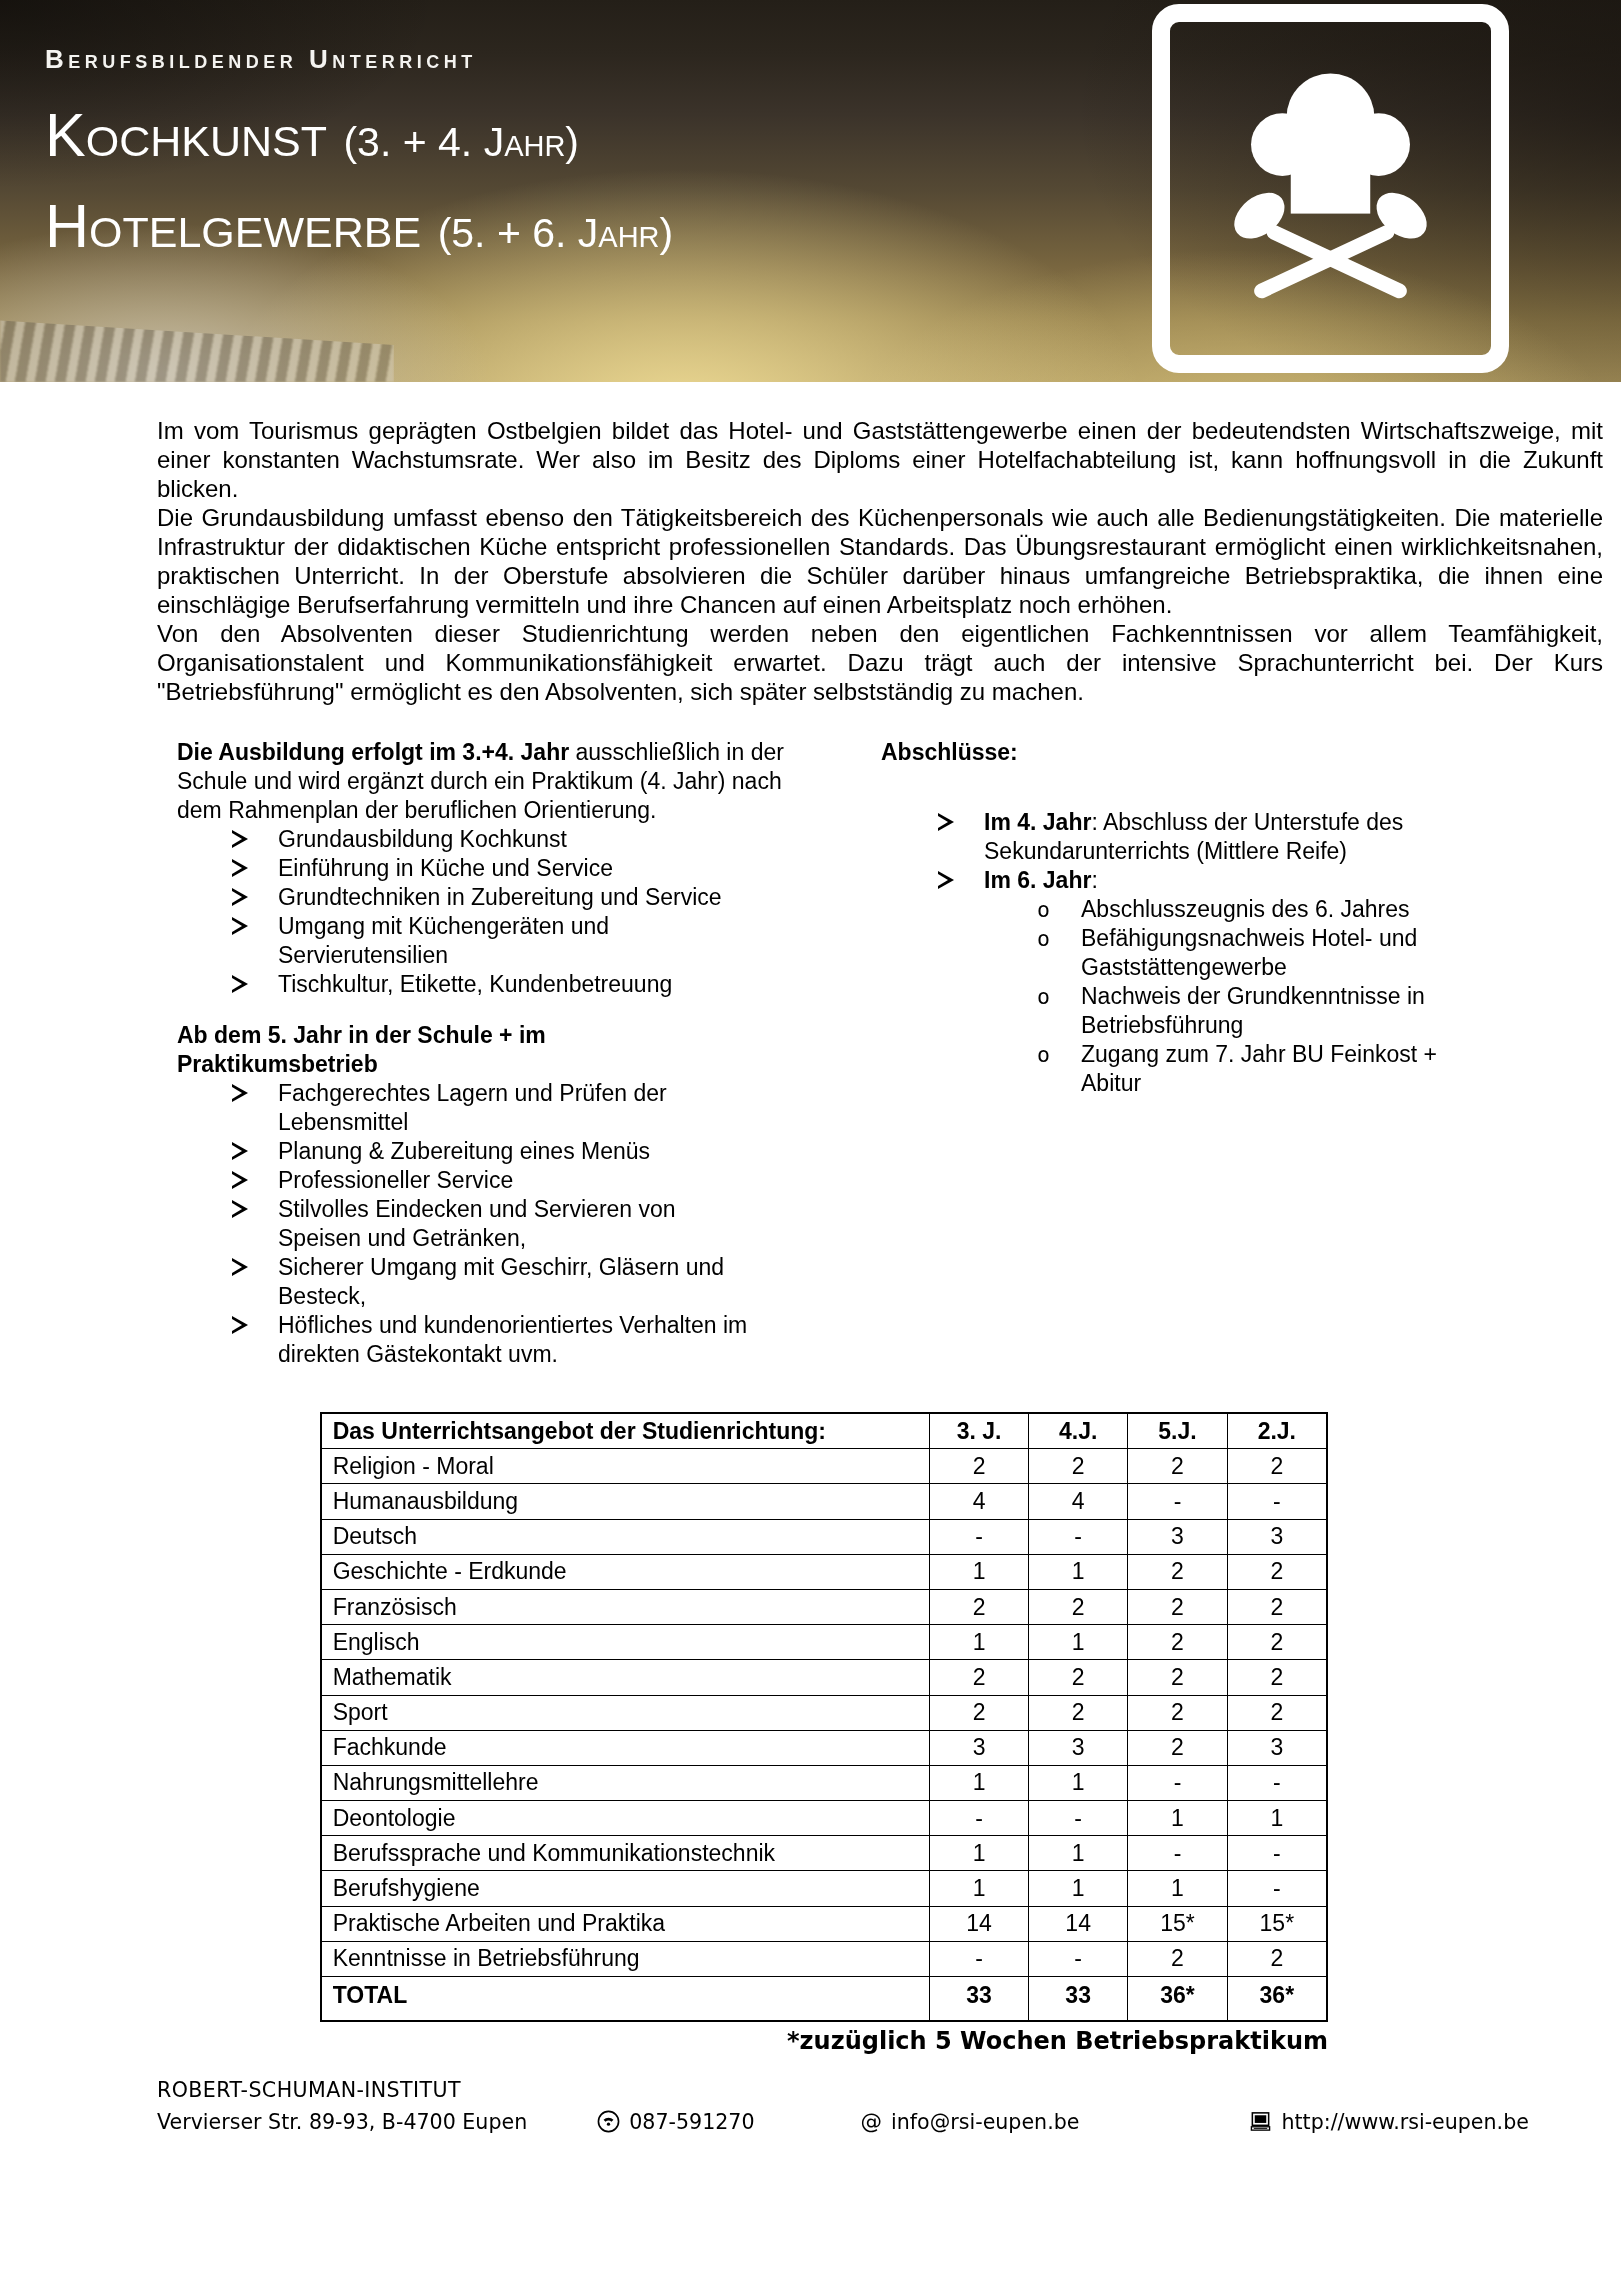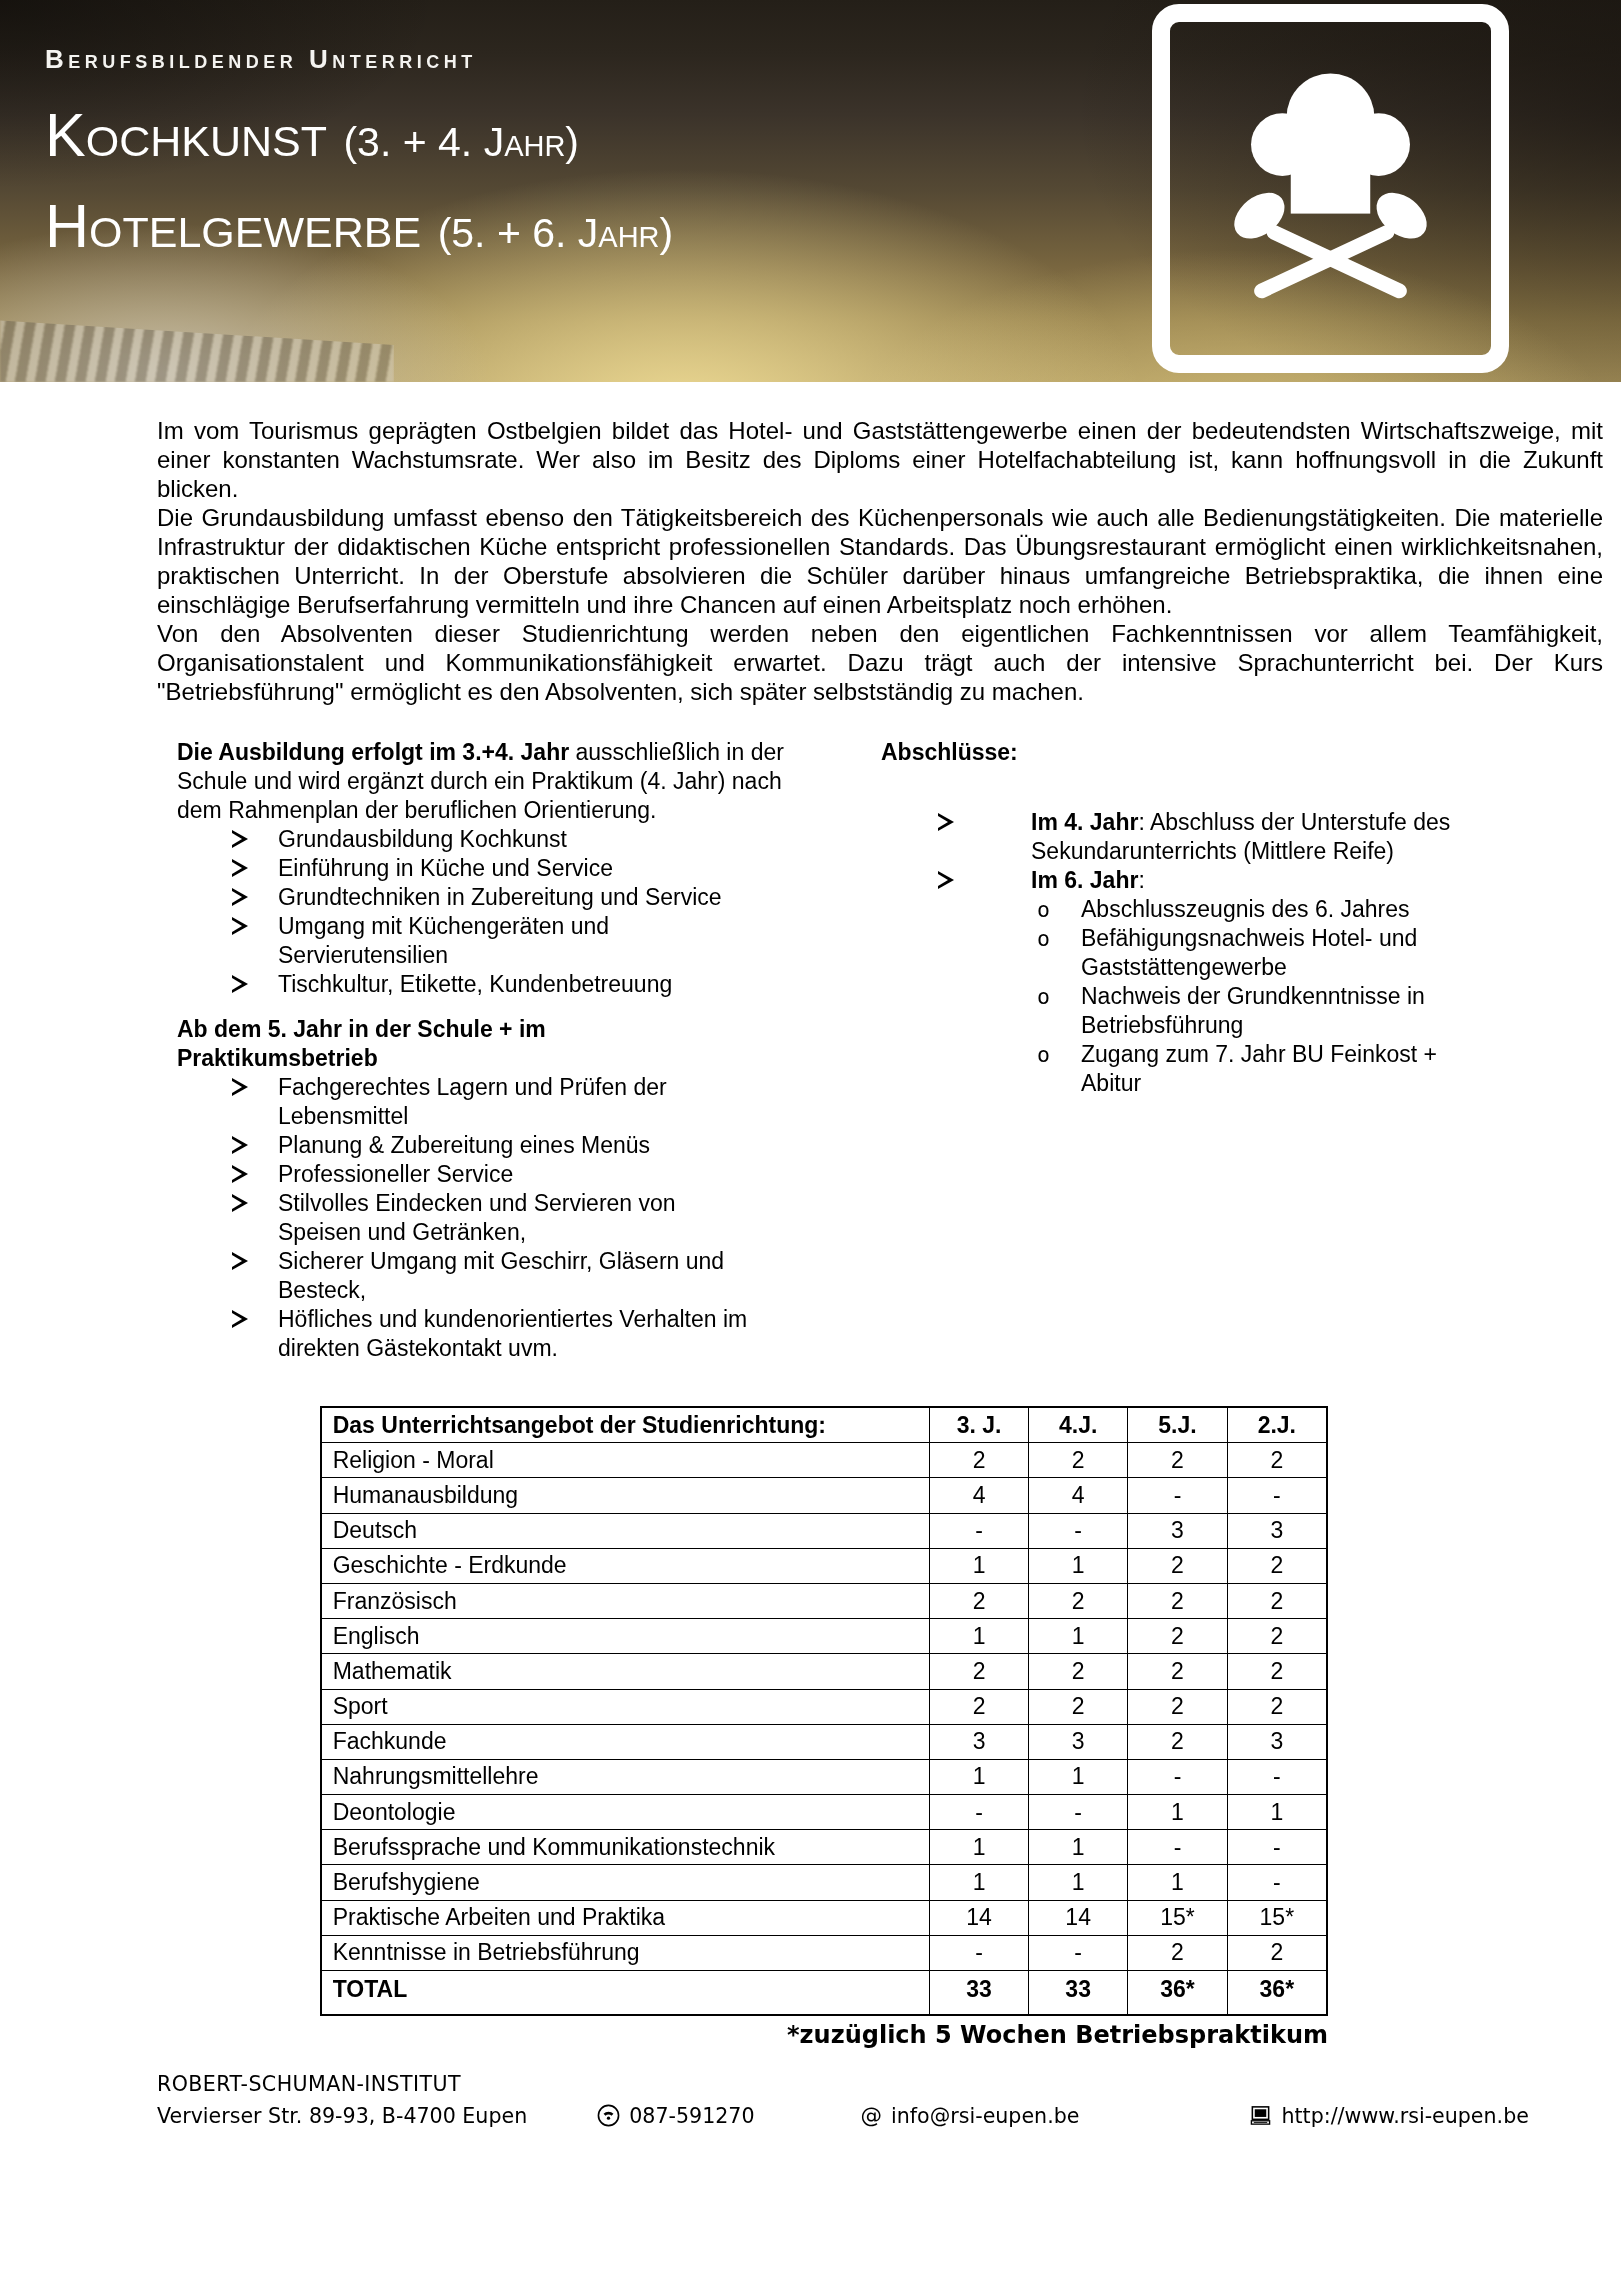--- a/index.html
+++ b/index.html
@@ -28,27 +28,27 @@
 
   
   .intro{margin:34px 19.7px 0 157px;width:1446px;font-size:24px;line-height:29px;text-align:justify;}
   .intro p{margin:0;}
 
   .columns{display:flex;margin:32px 0 0 177px;}
   .col-left{width:648px;font-size:23px;line-height:29px;}
   .col-right{width:654px;margin-left:56px;font-size:23px;line-height:29px;}
 
   .col-heading b{font-weight:bold;}
-  .bold-sub{font-weight:bold;white-space:pre-line;margin-top:16px;}
+  .bold-sub{font-weight:bold;white-space:pre-line;margin-top:22px;}
   .rc-heading{font-weight:bold;margin-bottom:41px;}
 
   ul.plain{list-style:none;margin:0;padding:0;}
   li.arrow-li{display:flex;align-items:flex-start;margin:0;}
   .arrow-ind1{padding-left:55px;}
-  .arrow-ind2{padding-left:57px;gap:47px;}
+  .arrow-ind2{padding-left:57px;}
   .arrow-mark{position:relative;flex:0 0 16px;width:16px;height:19.7px;margin-top:4.5px;}
   .arrow-mark::before{content:'';position:absolute;left:0;top:0;
       border-left:16px solid #000;border-top:9.9px solid transparent;border-bottom:9.9px solid transparent;}
   .arrow-mark::after{content:'';position:absolute;left:0;top:3.6px;
       border-left:10.7px solid #fff;border-top:6.3px solid transparent;border-bottom:6.3px solid transparent;}
   .li-text{margin-left:30px;max-width:484px;}
   .rc-li .li-text{max-width:502px;}
   .rc-li{margin-bottom:0;}
   .rc-li1{margin-bottom:70px;}
   .rc-li2{margin-bottom:48px;}

